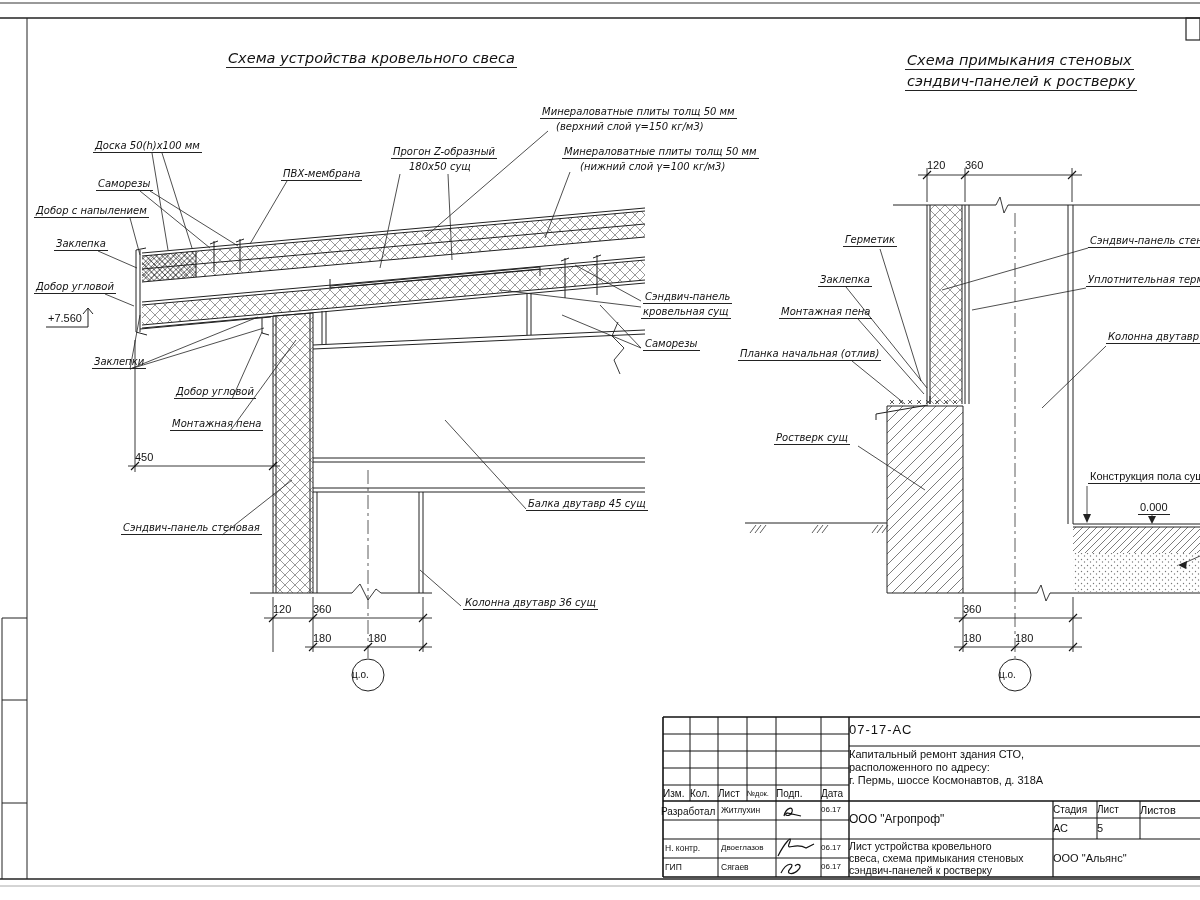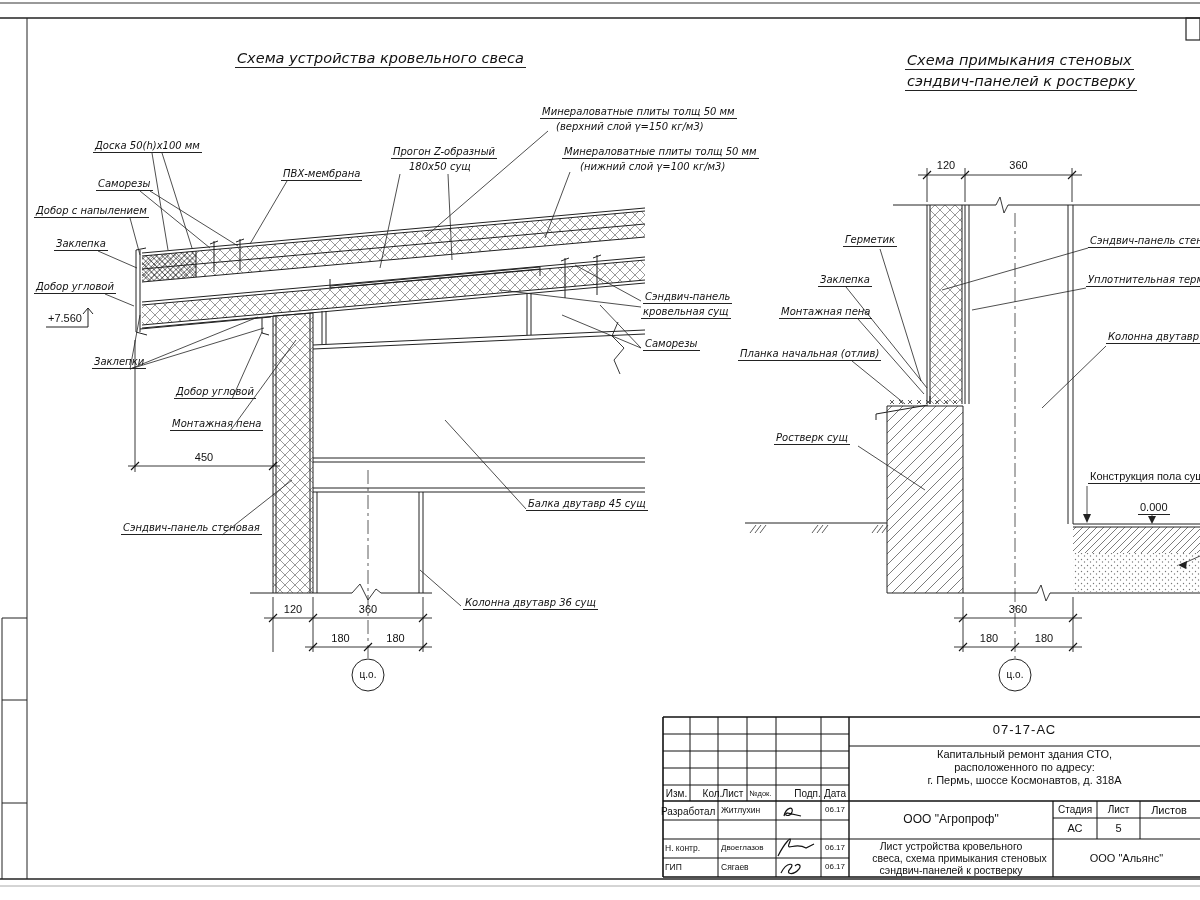--- a/index.html
+++ b/index.html
@@ -4,21 +4,21 @@
 <style>
   html,body{margin:0;padding:0;background:#e8e8e8}
   #sheet{position:relative;width:1200px;height:900px;background:#fff;overflow:hidden;
          font-family:"Liberation Sans",sans-serif;color:#111}
   svg{position:absolute;left:0;top:0}
   .L{position:absolute;white-space:nowrap;color:#111;line-height:1.12}
   .it{font:italic 10px "DejaVu Sans",sans-serif}
   .u{border-bottom:1px solid #222;padding:0 2px 1px 2px}
   .dm{font:11px "Liberation Sans",sans-serif}
   .sm{font:10px "Liberation Sans",sans-serif}
-  .c{text-align:center}
+  .c{text-align:left}
   .tt{font:italic 14.5px "DejaVu Sans",sans-serif;font-weight:500}
   .tb{font-family:"Liberation Sans",sans-serif}
 </style>
 </head>
 <body>
 
 <div id="sheet">
 
 <svg width="1200" height="900" viewBox="0 0 1200 900">
   <defs>
@@ -292,21 +292,21 @@
     <line x1="1140" y1="801" x2="1140" y2="839"></line>
   </g>
 
   <g stroke="#111" stroke-width="1.2" fill="none">
     <path d="M784 816 c2 -9 10 -10 8 -4 c-2 5 -9 4 -5 1 l14 3"></path>
     <path d="M778 856 c6 -12 16 -24 11 -12 c-3 7 7 -2 17 4 l8 -4"></path>
     <path d="M781 873 c6 -12 15 -10 9 -4 c-5 5 3 7 9 0 c3 -4 -1 -6 -4 -3"></path>
   </g>
 </svg>
 
-<div class="L tt u" style="left:235px;top:50px">Схема устройства кровельного свеса</div>
+<div class="L tt u" style="left:226px;top:50px">Схема устройства кровельного свеса</div>
 
 <div class="L it u" style="left:93px;top:140px">Доска 50(h)х100 мм</div>
 <div class="L it u" style="left:96px;top:178px">Саморезы</div>
 <div class="L it u" style="left:34px;top:205px">Добор с напылением</div>
 <div class="L it u" style="left:54px;top:238px">Заклепка</div>
 <div class="L it u" style="left:34px;top:281px">Добор угловой</div>
 <div class="L dm" style="left:48px;top:312px">+7.560</div>
 <div class="L it u" style="left:92px;top:356px">Заклепки</div>
 <div class="L it u" style="left:174px;top:386px">Добор угловой</div>
 <div class="L it u" style="left:170px;top:418px">Монтажная пена</div>

